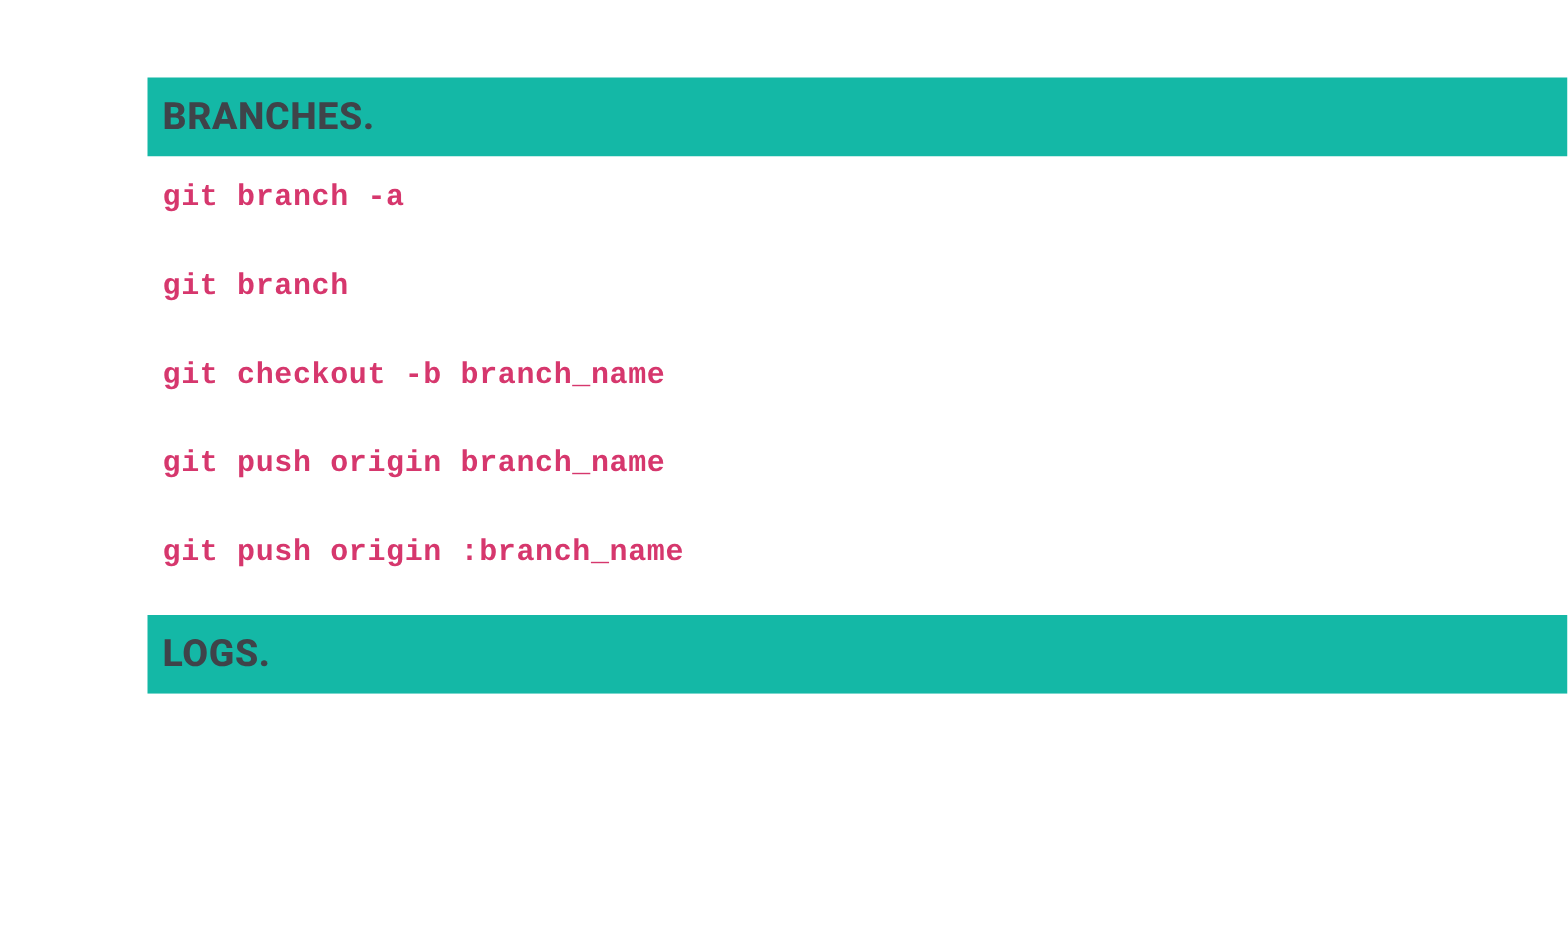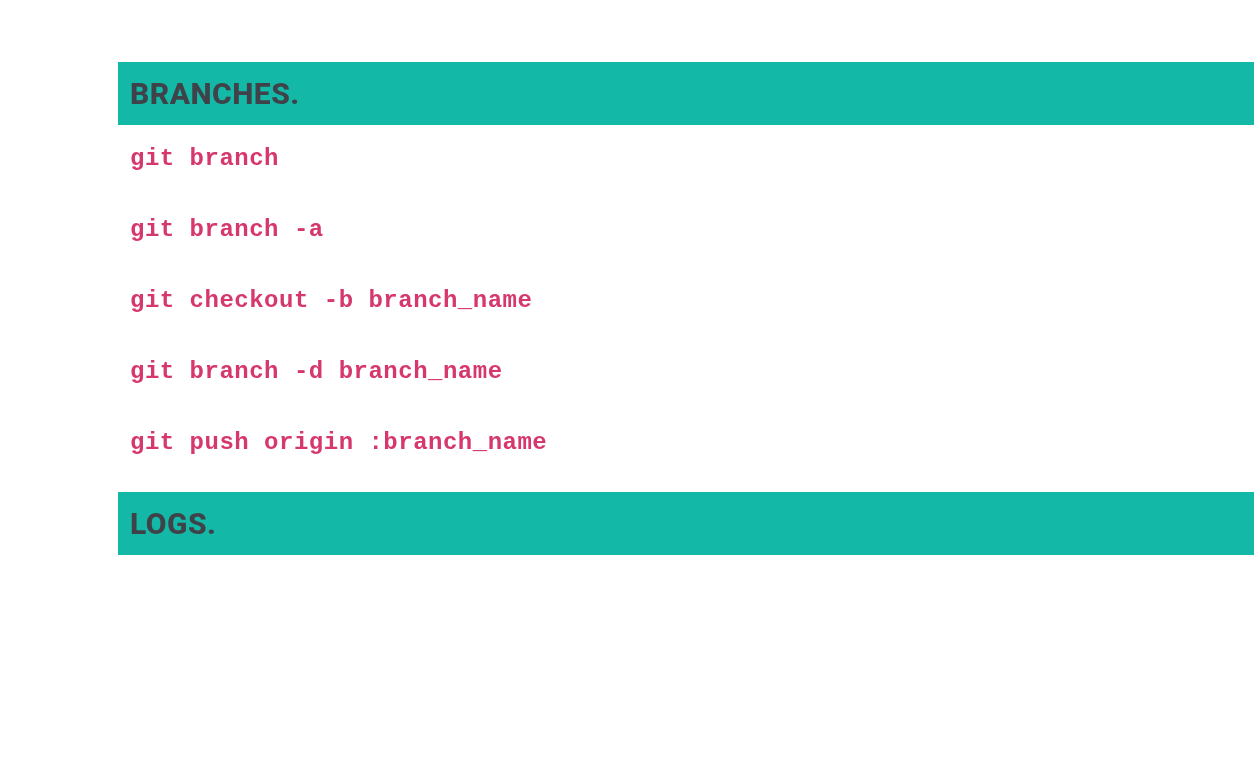--- a/index.html
+++ b/index.html
@@ -41,24 +41,24 @@
     }
   </style>
 </head>
 <body>
 
 <div>
   <div class="section-header">
     <h2>Branches.</h2>
   </div>
   <div class="command-list">
+    <div class="command">git branch -a</div>
     <div class="command">git branch</div>
-    <div class="command">git branch -a</div>
     <div class="command">git checkout -b branch_name</div>
-    <div class="command">git branch -d branch_name</div>
+    <div class="command">git push origin branch_name</div>
     <div class="command">git push origin :branch_name</div>
   </div>
 </div>
 
 <div>
   <div class="section-header">
     <h2>Logs.</h2>
   </div>
 </div>
 

